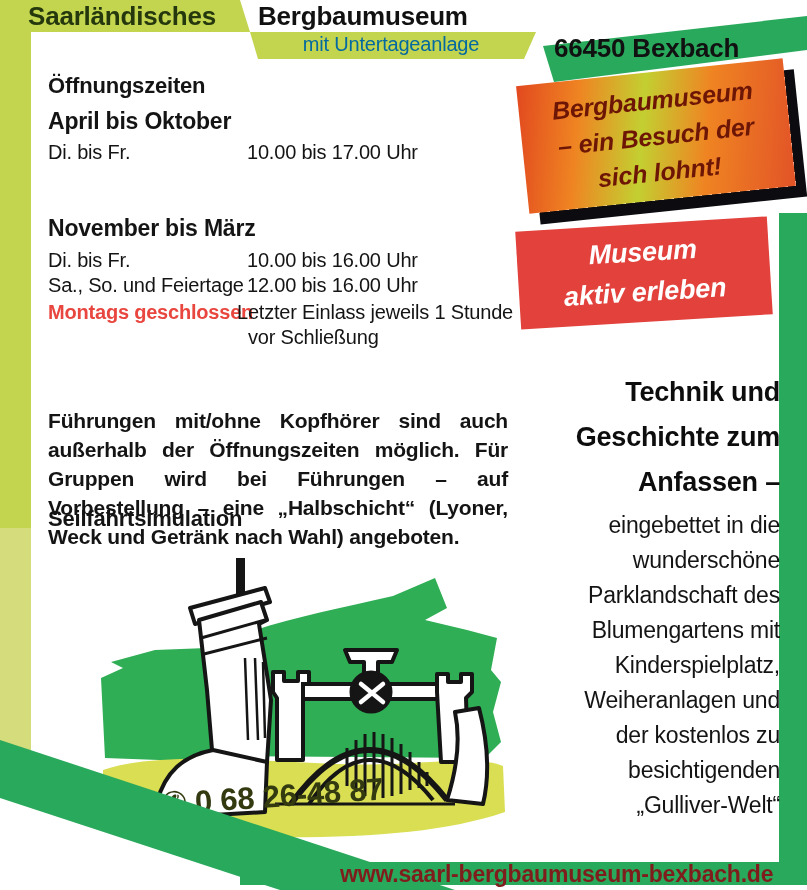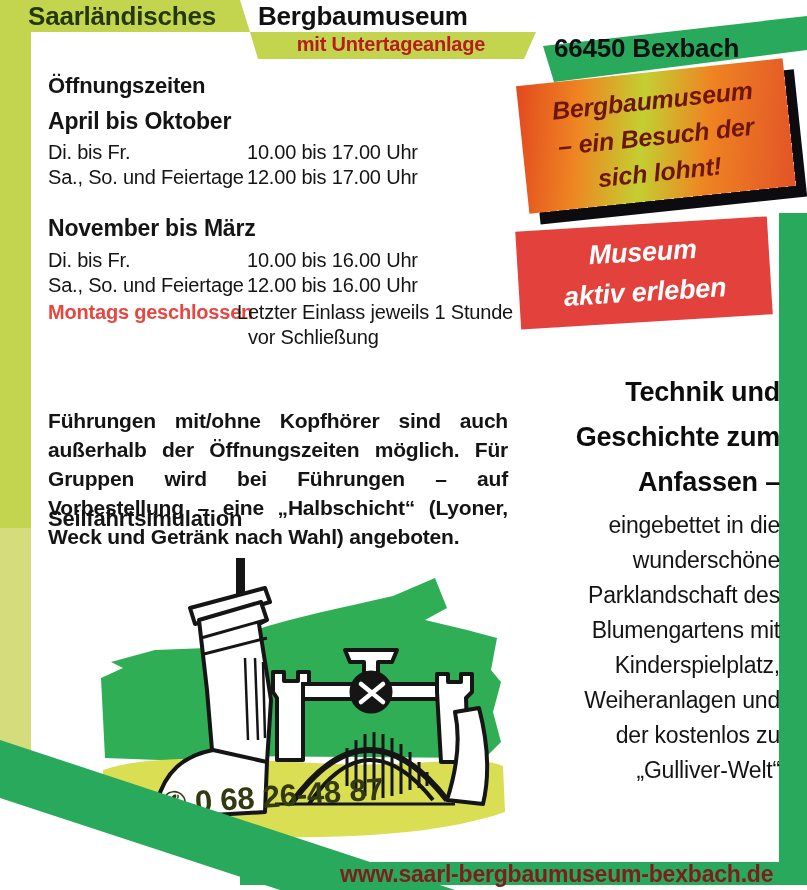--- a/index.html
+++ b/index.html
@@ -6,21 +6,21 @@
   .page{
     position:relative;width:807px;height:890px;background:#ffffff;
     font-family:"Liberation Sans",sans-serif;color:#141414;
     overflow:hidden;letter-spacing:-0.2px;
   }
   .abs{position:absolute;}
   
   .hdr-text{font-weight:bold;font-size:26px;white-space:nowrap;}
   .hdr-dark{color:#111111;}
   .hdr-green{color:#25380d;}
-  .hdr-sub{font-weight:bold;font-size:20px;color:#b91c1c;text-align:center;}
+  .hdr-sub{font-weight:normal;font-size:20px;color:#0369a1;text-align:center;}
   
   .left-strip{
     left:0;top:0;width:31px;height:760px;
     background:linear-gradient(#c3d44f 0,#c3d44f 528px,#d5dc7c 528px,#d5dc7c 100%);
   }
   
   .sec-title{font-weight:bold;font-size:22px;}
   .month-title{font-weight:bold;font-size:23px;}
   .hours-row{font-size:20px;white-space:nowrap;}
   .hours-label{display:inline-block;width:199px;}
@@ -79,23 +79,20 @@
   <div class="abs hdr-text hdr-green" style="left:28px;top:1px;">Saarländisches</div>
   <div class="abs hdr-text hdr-dark" style="left:258px;top:1px;">Bergbaumuseum</div>
   <div class="abs hdr-text hdr-dark" style="left:554px;top:1px;margin-top:32px;">66450 Bexbach</div>
   <div class="abs hdr-sub" style="left:258px;top:33px;width:266px;">mit Untertageanlage</div>
 
   <div class="abs sec-title" style="left:48px;top:73px;">Öffnungszeiten</div>
 
   <div class="abs month-title" style="left:48px;top:108px;">April bis Oktober</div>
   <div class="abs hours-row" style="left:48px;top:141px;">
     <span class="hours-label">Di. bis Fr.</span><span>10.00 bis 17.00 Uhr</span>
-  </div>
-  <div class="abs hours-row" style="left:48px;top:166px;">
-    <span class="hours-label">Sa., So. und Feiertage</span><span>12.00 bis 17.00 Uhr</span>
   </div>
 
   <div class="abs month-title" style="left:48px;top:215px;">November bis März</div>
   <div class="abs hours-row" style="left:48px;top:249px;">
     <span class="hours-label">Di. bis Fr.</span><span>10.00 bis 16.00 Uhr</span>
   </div>
   <div class="abs hours-row" style="left:48px;top:274px;">
     <span class="hours-label">Sa., So. und Feiertage</span><span>12.00 bis 16.00 Uhr</span>
   </div>
 
@@ -167,20 +164,21 @@
   </div>
 
   <div class="abs rc-para">
     <span class="line">eingebettet in die</span>
     <span class="line">wunderschöne</span>
     <span class="line">Parklandschaft des</span>
     <span class="line">Blumengartens mit</span>
     <span class="line">Kinderspielplatz,</span>
     <span class="line">Weiheranlagen und</span>
     <span class="line">der kostenlos zu</span>
+    <span class="line">besichtigenden</span>
     <span class="line">„Gulliver-Welt“</span>
   </div>
 
   <svg class="abs" style="left:0;top:730px;" width="807" height="160">
     <polygon points="0,10 455,160 280,160 0,68" fill="#29a95c"></polygon>
     <polygon points="240,132 807,132 807,155 240,155" fill="#29a95c"></polygon>
   </svg>
   <div class="abs url">www.saarl-bergbaumuseum-bexbach.de</div>
 
 </div>

